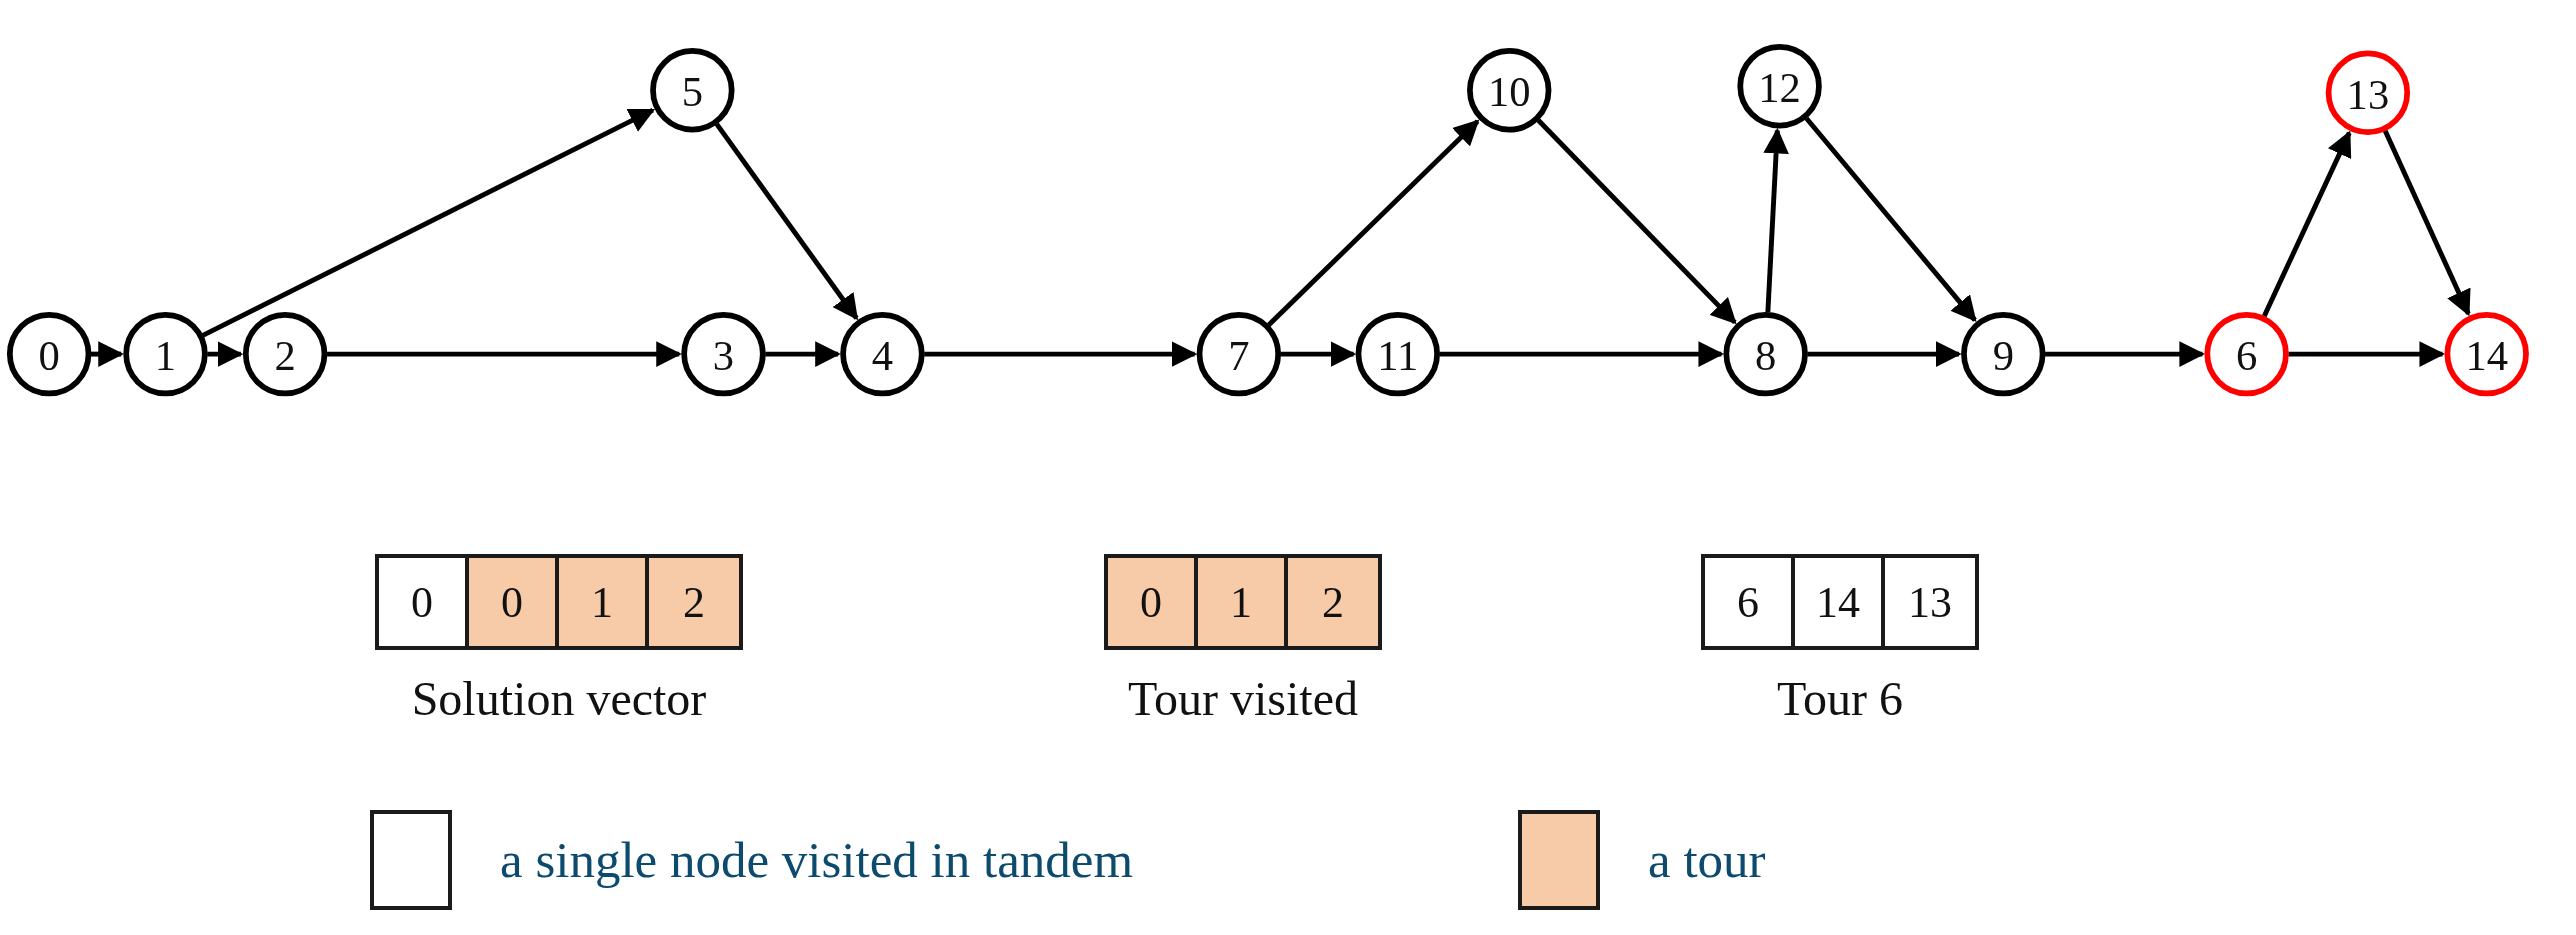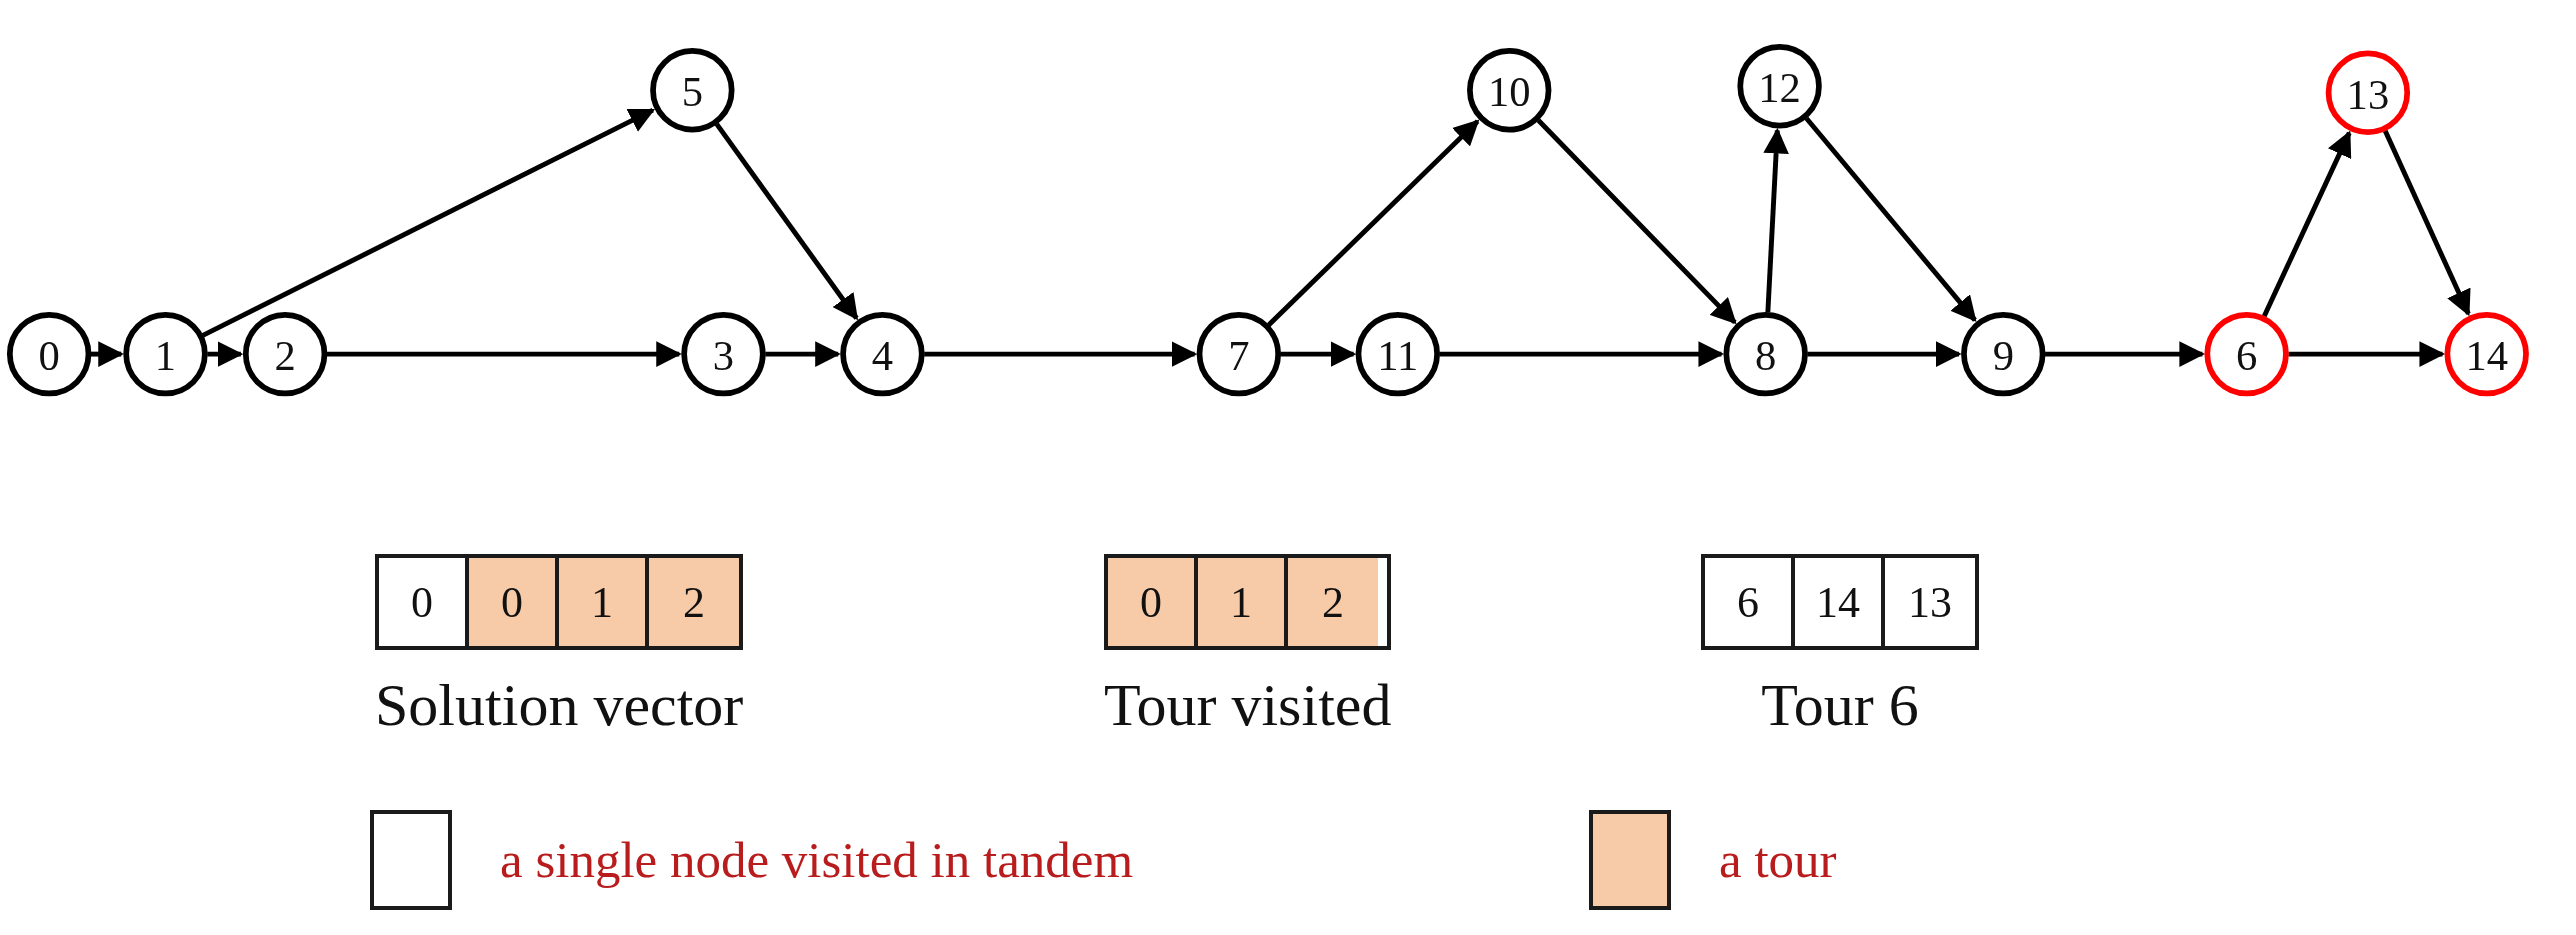--- a/index.html
+++ b/index.html
@@ -11,27 +11,27 @@
   .node-label{font-family:"Liberation Serif",serif;font-size:52px;fill:#111;text-anchor:middle;dominant-baseline:central;}
   .edge{stroke:#000000;stroke-width:6;fill:none;}
   
   .vec-wrap{position:absolute;}
   .vec-boxes{display:flex;border:4.1px solid #1a1a1a;background:#fff;box-sizing:content-box;}
   .vec-cell{width:90px;height:88px;display:flex;align-items:center;justify-content:center;
             font-family:"Liberation Serif",serif;font-size:44px;color:#111;border-right:4.1px solid #1a1a1a;box-sizing:border-box;}
   .vec-cell:last-child{border-right:none;}
   .vec-cell.peach{background:#F7CBA8;}
   .vec-cell.white{background:#ffffff;}
-  .vec-caption{text-align:center;margin-top:21px;font-family:"Liberation Serif",serif;font-size:60px;color:#111;}
+  .vec-caption{text-align:center;margin-top:21px;font-family:"Liberation Serif",serif;font-size:48px;color:#111;}
   
   .legend-row{position:absolute;display:flex;align-items:center;}
   .legend-swatch{width:82px;height:100px;border:4.1px solid #1a1a1a;box-sizing:border-box;}
   .legend-swatch.white{background:#ffffff;}
   .legend-swatch.peach{background:#F7CBA8;}
-  .legend-text{margin-left:48px;font-family:"Liberation Serif",serif;font-size:51px;color:#b91c1c;white-space:nowrap;}
+  .legend-text{margin-left:48px;font-family:"Liberation Serif",serif;font-size:51px;color:#0c4a6e;white-space:nowrap;}
 </style>
 </head>
 <body>
 
 <div id="stage">
 
   <svg id="graph" viewBox="0 0 3144 1142" xmlns="http://www.w3.org/2000/svg">
     <defs>
       <marker id="arrow" viewBox="0 0 10 10" refX="9" refY="5" markerWidth="5.2" markerHeight="5.2" orient="auto-start-reverse">
         <path d="M 0 0 L 10 5 L 0 10 z" fill="#000000"></path>
@@ -146,20 +146,20 @@
           <div class="vec-cell white">13</div>
         </div>
         <div class="vec-caption">Tour 6</div>
       </div>
     </div>
   <div id="legend-layer">
       <div class="legend-row" style="left: 370px; top: 810px;">
         <div class="legend-swatch white"></div>
         <div class="legend-text">a single node visited in tandem</div>
       </div>
-      <div class="legend-row" style="left: 1571px; top: 810px; padding-left: 18px;">
+      <div class="legend-row" style="left: 1500px; top: 810px; padding-left: 18px;">
         <div class="legend-swatch peach"></div>
         <div class="legend-text">a tour</div>
       </div>
     </div>
 
 </div>
 
 
 </body></html>

